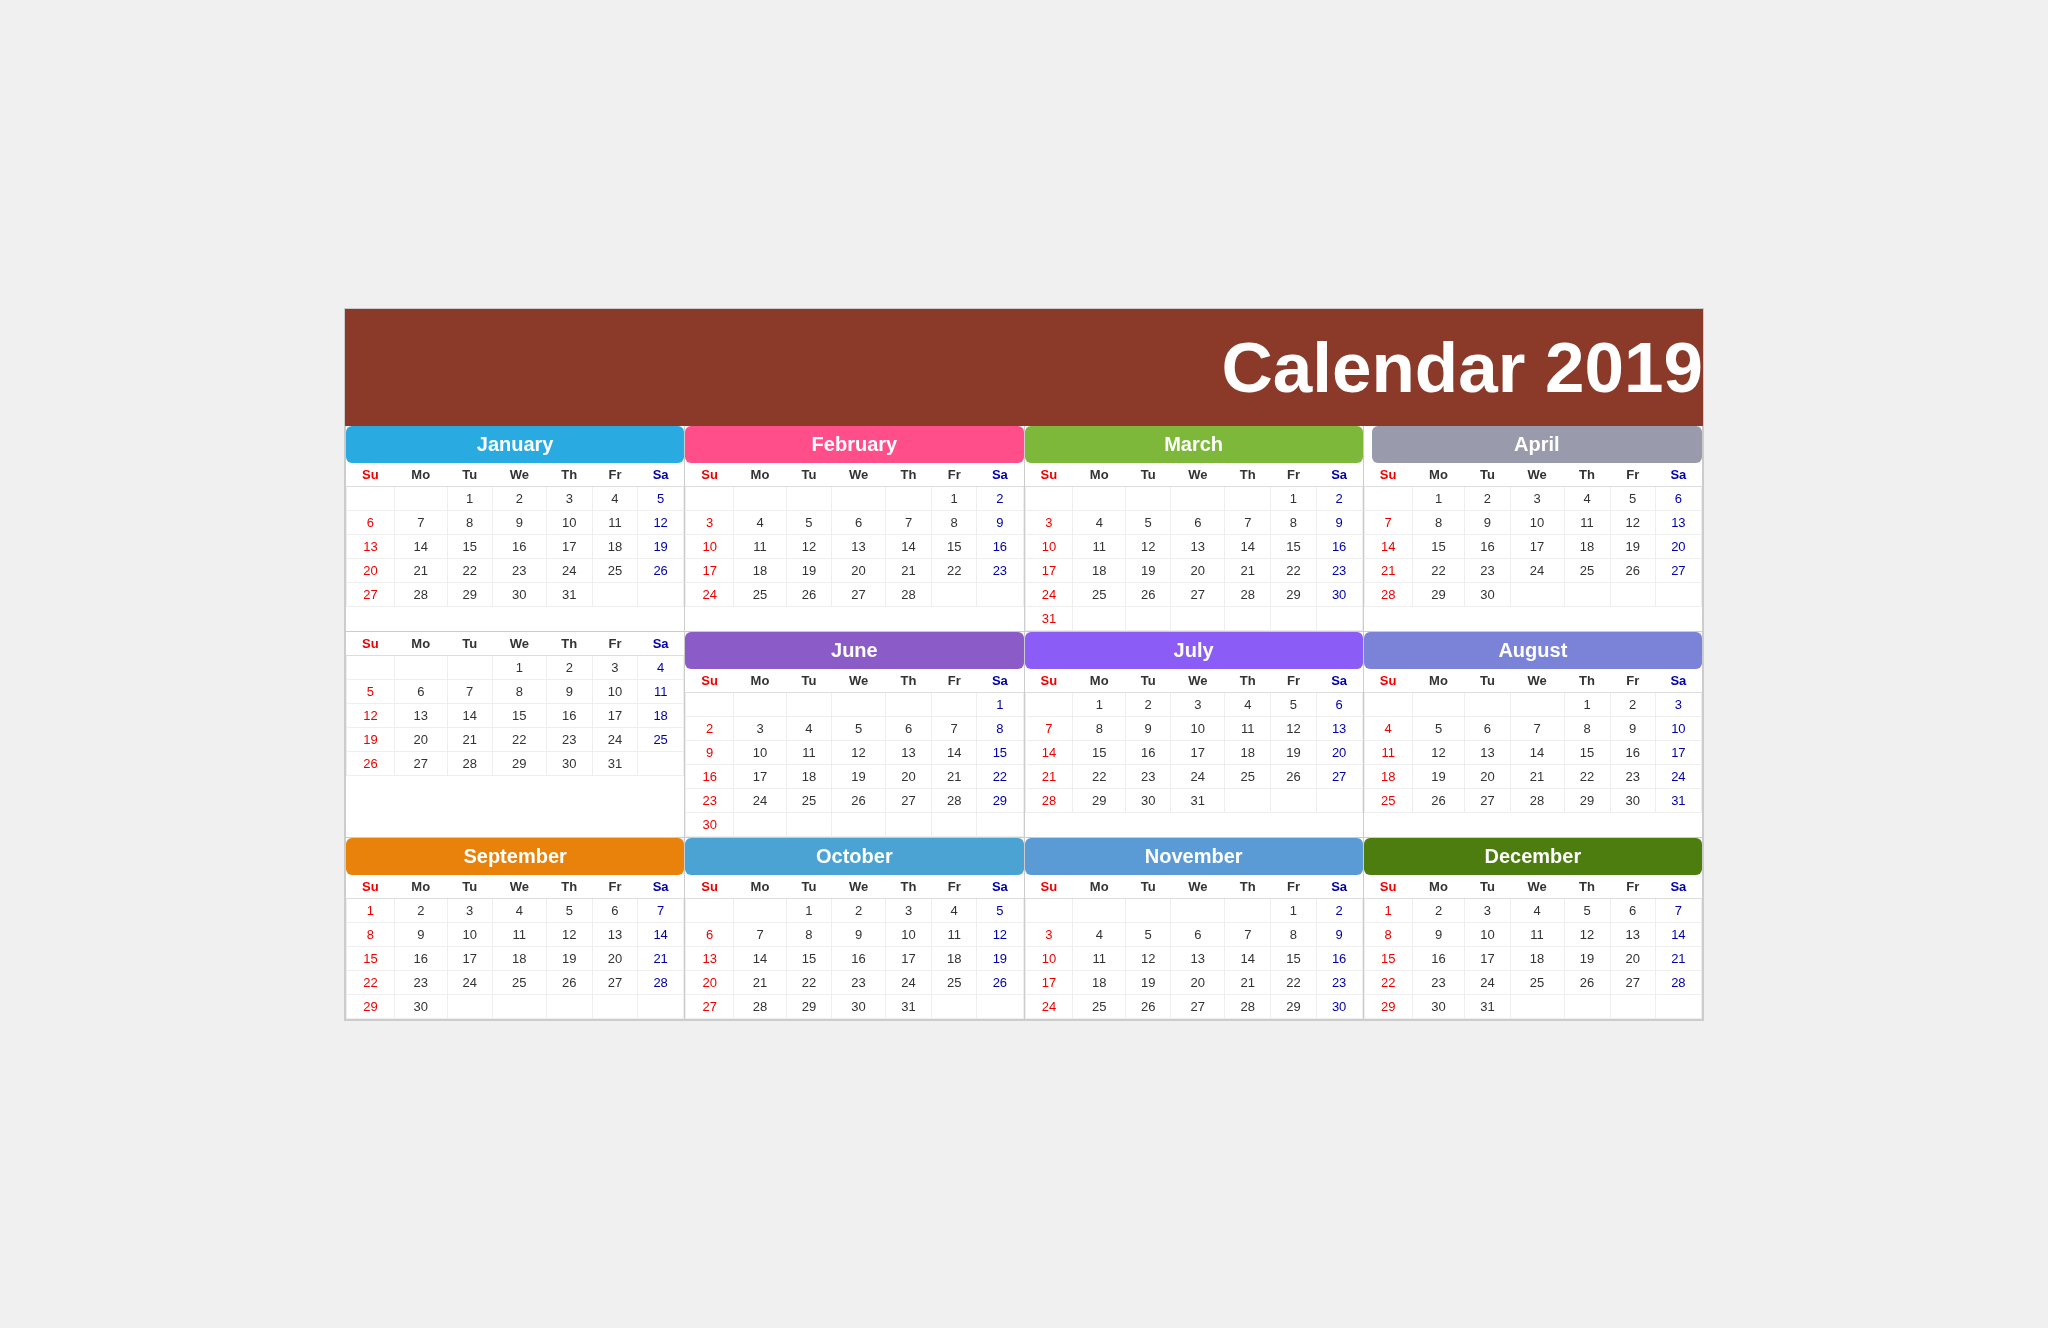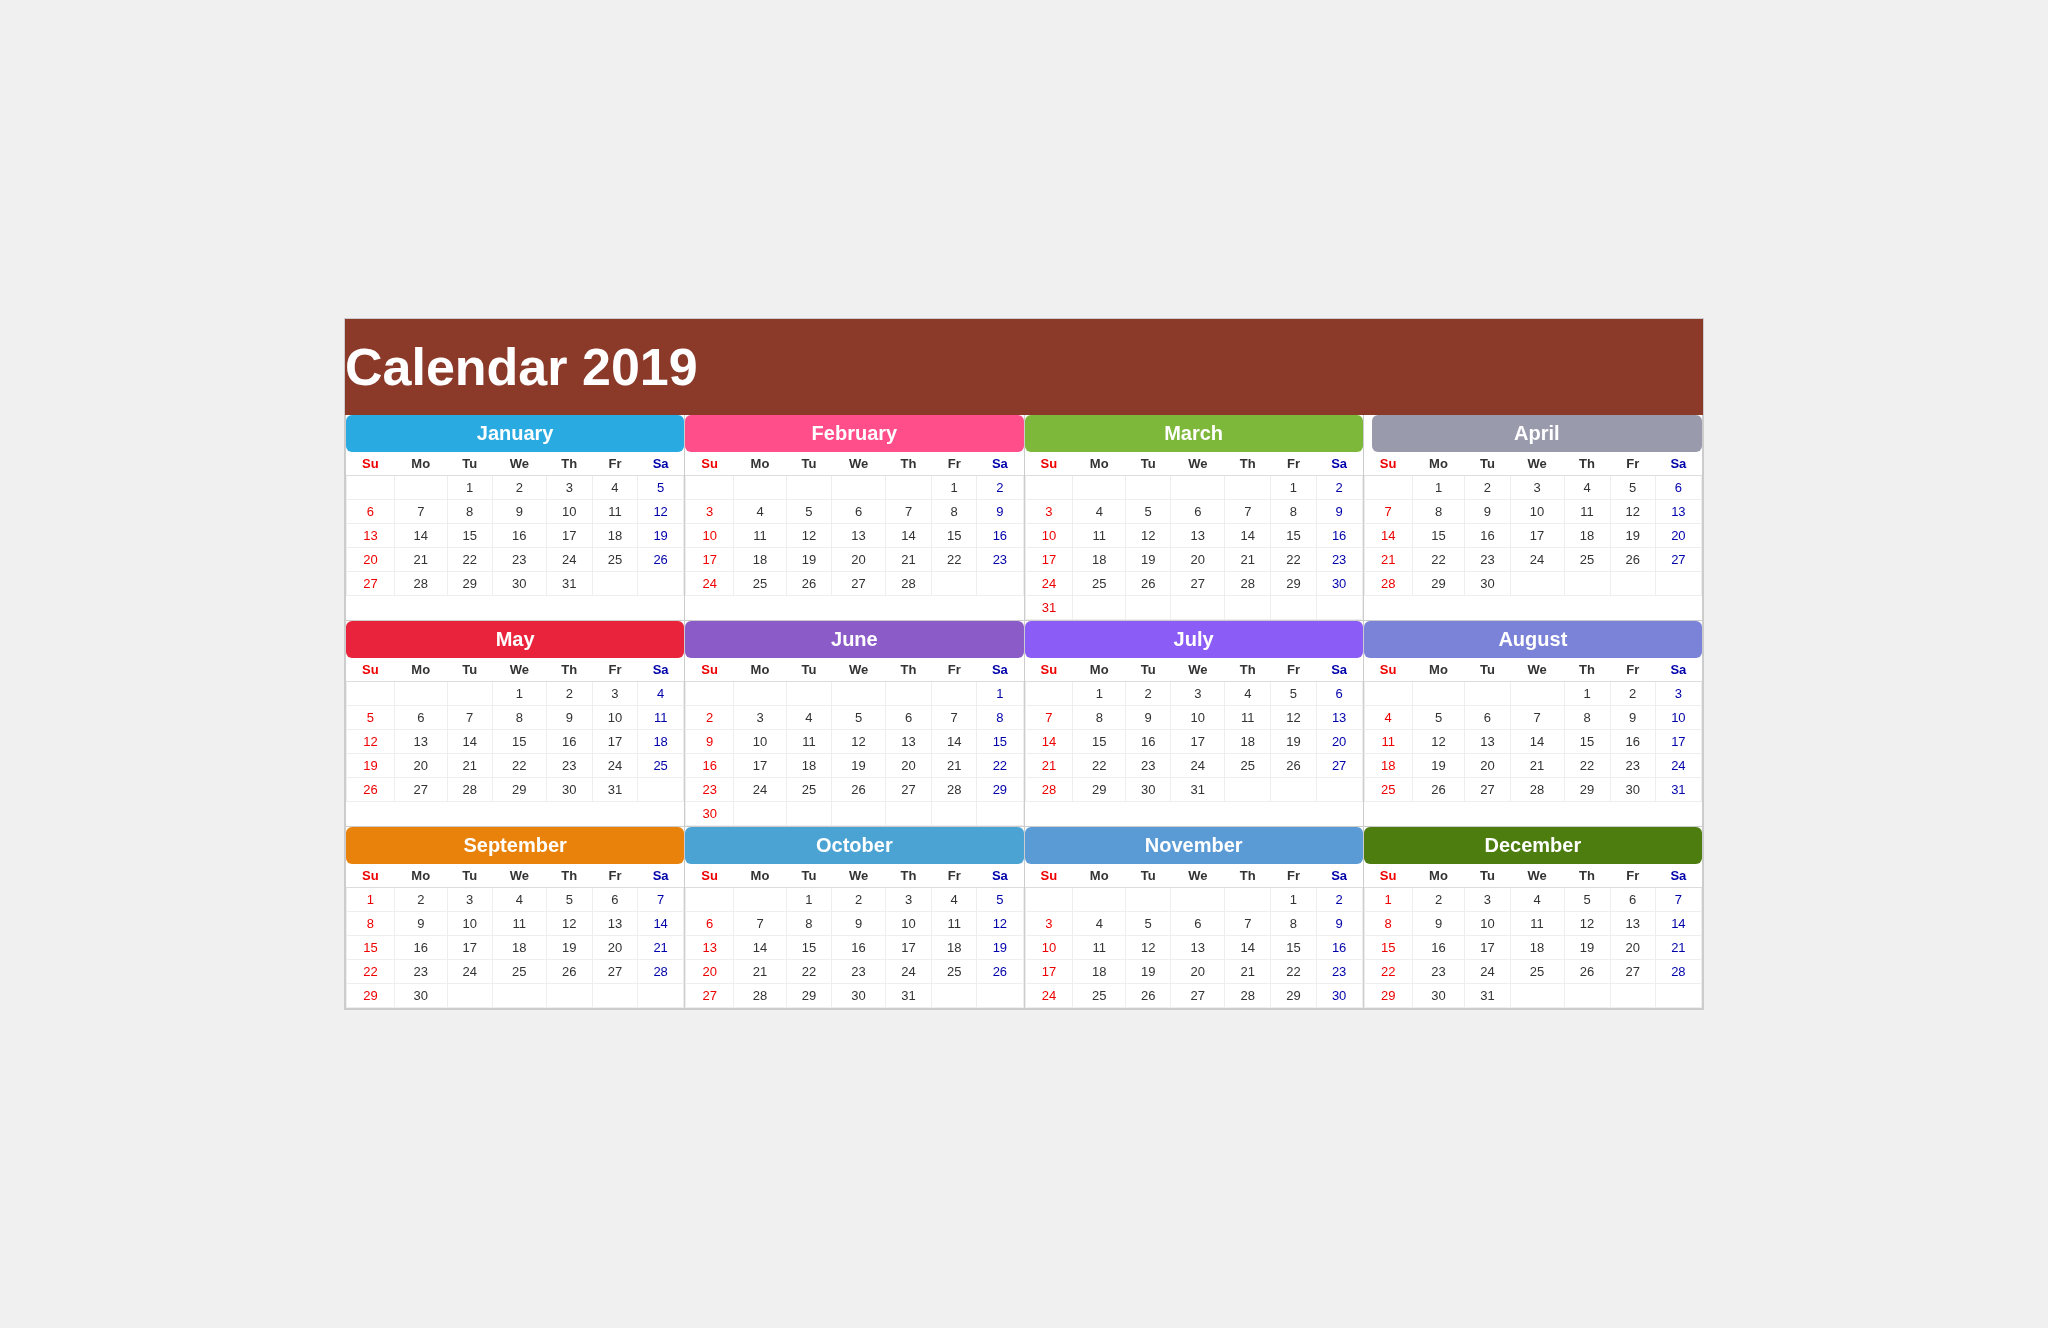--- a/index.html
+++ b/index.html
@@ -12,23 +12,23 @@
       min-height: 100vh;
     }
     .calendar-container {
       width: 1360px;
       background: white;
       border: 1px solid #ccc;
     }
     .calendar-title {
       background: #8B3A2A;
       color: white;
-      text-align: left;
+      text-align: right;
       padding: 18px 0;
-      font-size: 52px;
+      font-size: 71px;
       font-weight: bold;
     }
     .months-grid {
       display: grid;
       grid-template-columns: repeat(4, 1fr);
       border-left: 1px solid #ccc;
     }
     .month-block {
       border-right: 1px solid #ccc;
       border-bottom: 1px solid #ccc;
@@ -340,21 +340,20 @@
               <td>30</td>
               <td></td>
               <td></td>
               <td></td>
               <td></td>
             </tr>
           </tbody>
         </table>
       </div>
       <div class="month-block may">
-        <div class="month-header">May</div>
         <table class="month-table">
           <thead>
             <tr>
               <th>Su</th>
               <th>Mo</th>
               <th>Tu</th>
               <th>We</th>
               <th>Th</th>
               <th>Fr</th>
               <th>Sa</th>

